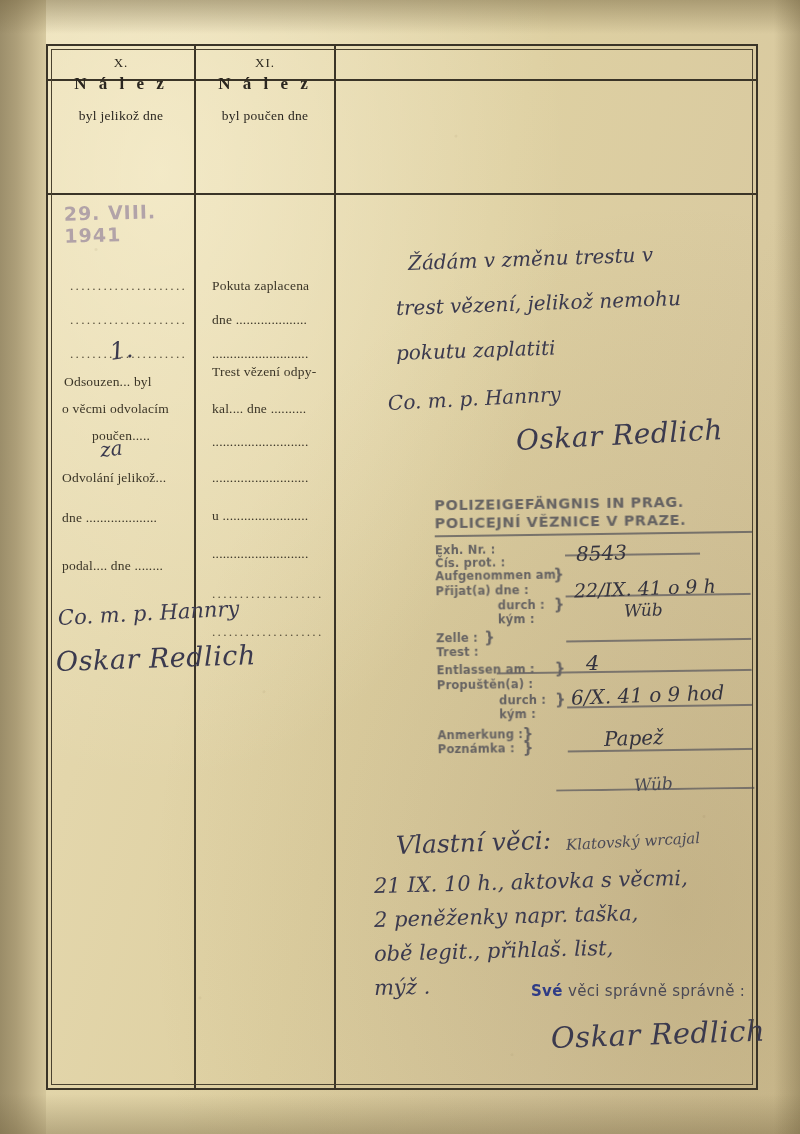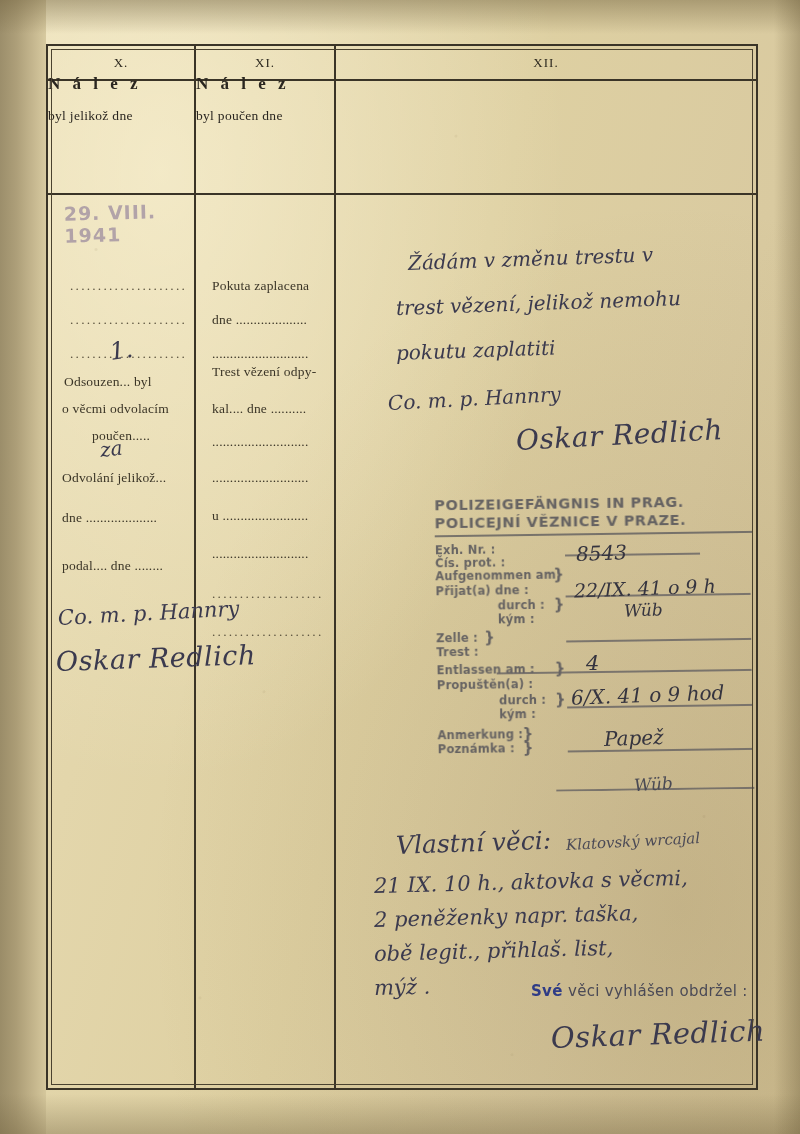--- a/index.html
+++ b/index.html
@@ -101,21 +101,21 @@
 
   .numhdr {
     position: absolute; top: 9px; left: 0; right: 0;
     text-align: center;
     font-size: 13px;
     letter-spacing: 1px;
     color: #2e2a20;
   }
   .colhdr {
     position: absolute; left: 0; right: 0;
-    text-align: left;
+    text-align: center;
     color: #2a2620;
   }
   .colhdr .t1 {
     font-size: 17px;
     font-weight: bold;
     letter-spacing: 4px;
     margin-top: 28px;
   }
   .colhdr .t2 {
     font-size: 13.5px;
@@ -276,21 +276,20 @@
       <div class="dots" style="left:16px; top:355px;">kal....  dne ..........</div>
       <div class="dots" style="left:16px; top:388px;">...........................</div>
       <div class="dots" style="left:16px; top:424px;">...........................</div>
       <div class="dots" style="left:16px; top:462px;">u  ........................</div>
       <div class="dots" style="left:16px; top:500px;">...........................</div>
       <div class="dots" style="left:16px; top:540px;"><span class="d">....................</span></div>
       <div class="dots" style="left:16px; top:578px;"><span class="d">....................</span></div>
     </div>
 
     <div class="col col-xii">
-      <div class="numhdr">XII.</div>
 
       <div class="hand" style="left:72px; top:205px; font-size:20px; transform:rotate(-2deg);">Žádám v změnu trestu v</div>
       <div class="hand" style="left:60px; top:250px; font-size:20px; transform:rotate(-2deg);">trest vězení, jelikož nemohu</div>
       <div class="hand" style="left:60px; top:295px; font-size:20px; transform:rotate(-2deg);">pokutu zaplatiti</div>
       <div class="hand" style="left:52px; top:345px; font-size:20px; transform:rotate(-3deg);">Co. m. p. Hannry</div>
       <div class="hand sig" style="left:180px; top:378px; font-size:28px; transform:rotate(-3deg);">Oskar Redlich</div>
 
       <div class="prison-stamp">
         <div class="title">POLIZEIGEFÄNGNIS IN PRAG.</div>
         <div class="title">POLICEJNÍ VĚZNICE V PRAZE.</div>
@@ -367,18 +366,18 @@
 
       <div class="hand" style="left:60px; top:785px; font-size:25px; transform:rotate(-2deg);">Vlastní věci:</div>
       <div class="hand" style="left:230px; top:790px; font-size:15px; transform:rotate(-3deg); color:#4b4a56;">Klatovský wrcajal</div>
 
       <div class="hand" style="left:38px; top:828px; font-size:21px; transform:rotate(-1.5deg);">21 IX. 10 h., aktovka s věcmi,</div>
       <div class="hand" style="left:38px; top:862px; font-size:21px; transform:rotate(-1.5deg);">2 peněženky napr. taška,</div>
       <div class="hand" style="left:38px; top:896px; font-size:21px; transform:rotate(-1.5deg);">obě legit., přihlaš. list,</div>
       <div class="hand" style="left:38px; top:930px; font-size:21px; transform:rotate(-1.5deg);">mýž .</div>
 
       <div class="obtained blue" style="left:195px; top:936px;">Své</div>
-      <div class="obtained" style="left:232px; top:936px; color:#4b4a56; font-weight:normal;">věci vyhlášen obdržel :</div>
+      <div class="obtained" style="left:232px; top:936px; color:#4b4a56; font-weight:normal;">věci správně správně :</div>
 
       <div class="hand sig" style="left:215px; top:975px; font-size:29px; transform:rotate(-2deg);">Oskar Redlich</div>
     </div>
   </div>
 </div>
 
 </body></html>

